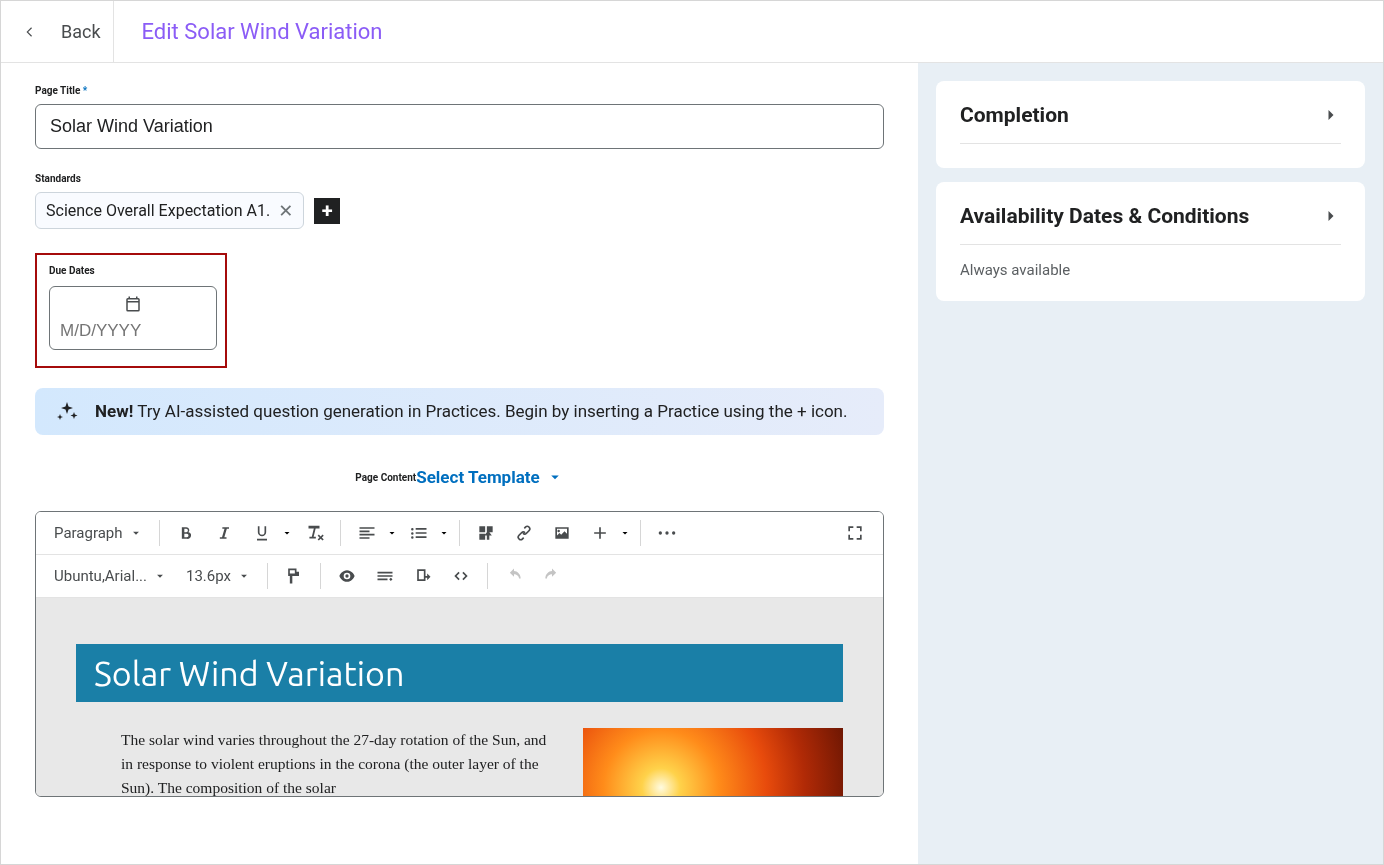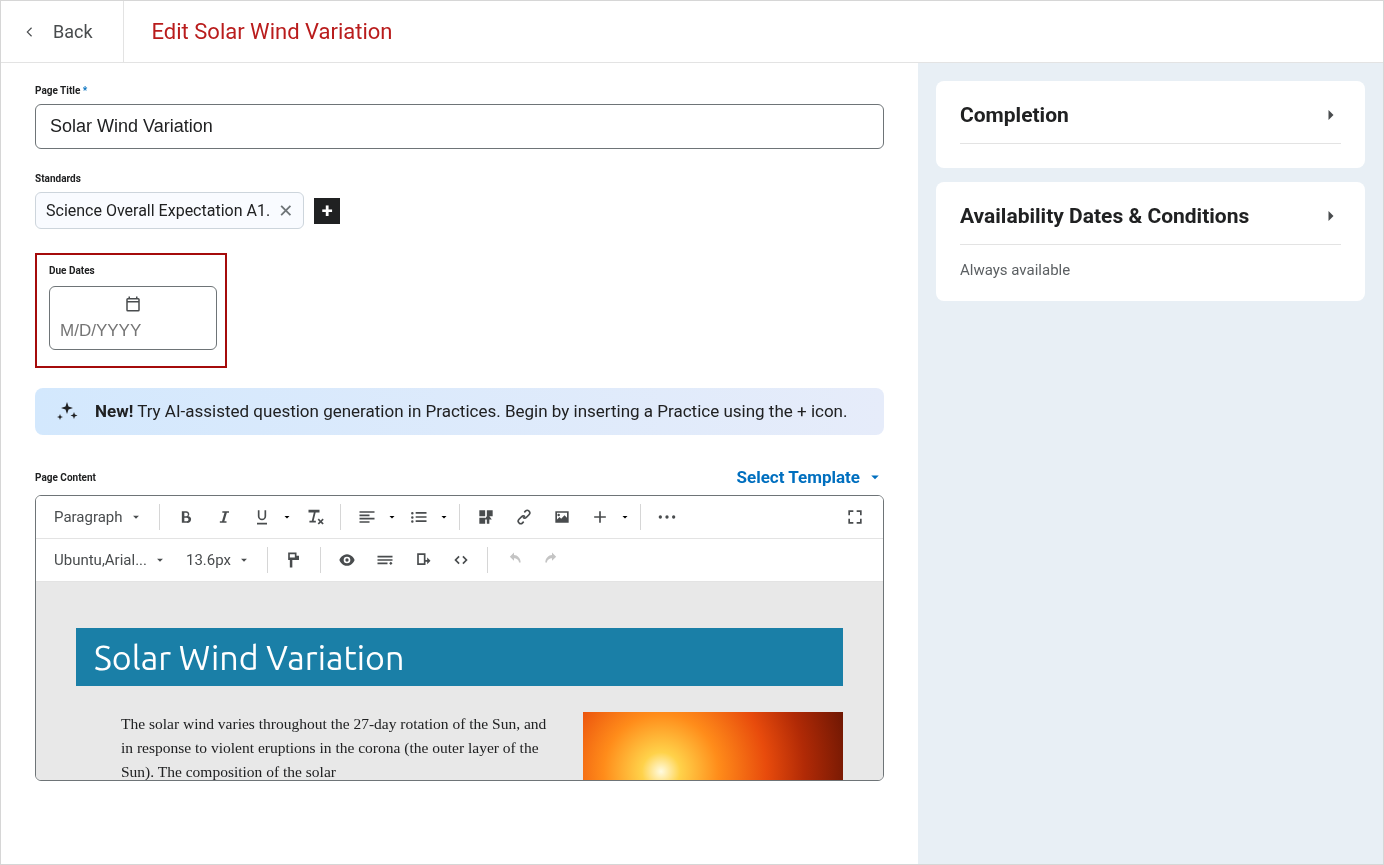--- a/index.html
+++ b/index.html
@@ -15,34 +15,34 @@
   .app-header {
     height: 62px;
     border-bottom: 1px solid #e3e3e3;
     display: flex;
     align-items: center;
     padding: 0 22px;
   }
   .back-btn {
     display: flex;
     align-items: center;
-    gap: 16px;
+    gap: 24px;
     font-size: 18px;
     color: #494c4e;
     cursor: pointer;
-    padding-right: 30px;
+    padding-right: 12px;
     height: 100%;
     border-right: 1px solid #e3e3e3;
   }
   .back-btn svg { fill: #494c4e; }
   .page-heading {
     font-size: 22px;
     font-weight: 400;
     margin-left: 28px;
-    color: #b91c1c;
+    color: #8b5cf6;
   }
   .layout {
     display: flex;
     height: 802px;
   }
   .main-col {
     flex: 1;
     overflow-y: scroll;
     padding: 22px 34px 34px 34px;
     position: relative;
@@ -105,21 +105,21 @@
     border-radius: 8px;
     padding: 10px 20px;
     display: flex;
     gap: 16px;
     align-items: flex-start;
     margin-bottom: 32px;
   }
   .ai-banner svg { fill: #202122; flex-shrink: 0; margin-top: 2px; }
   .ai-text { font-size: 17px; line-height: 1.6; color: #202122; }
   .content-header {
-    display: flex; justify-content: space-between; align-items: center; margin-bottom: 8px;
+    display: flex; justify-content: center; align-items: center; margin-bottom: 24px;
   }
   .select-template {
     color: #006fbf; font-size: 17px; font-weight: 700;
     display: flex; align-items: center; gap: 6px; cursor: pointer;
   }
   .select-template svg { fill: #006fbf; }
   .editor {
     border: 1px solid #6e7477; border-radius: 6px; overflow: hidden;
   }
   .toolbar-row {

